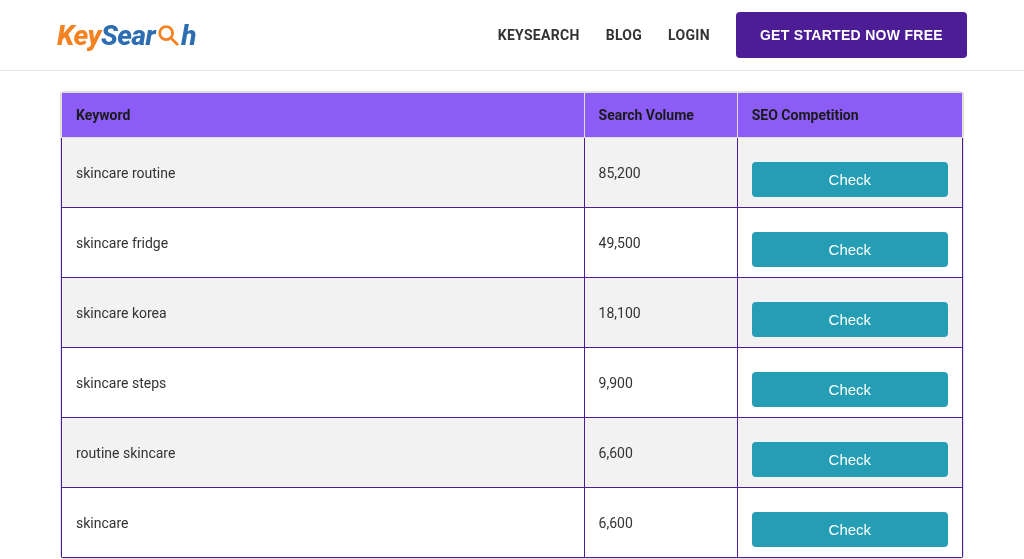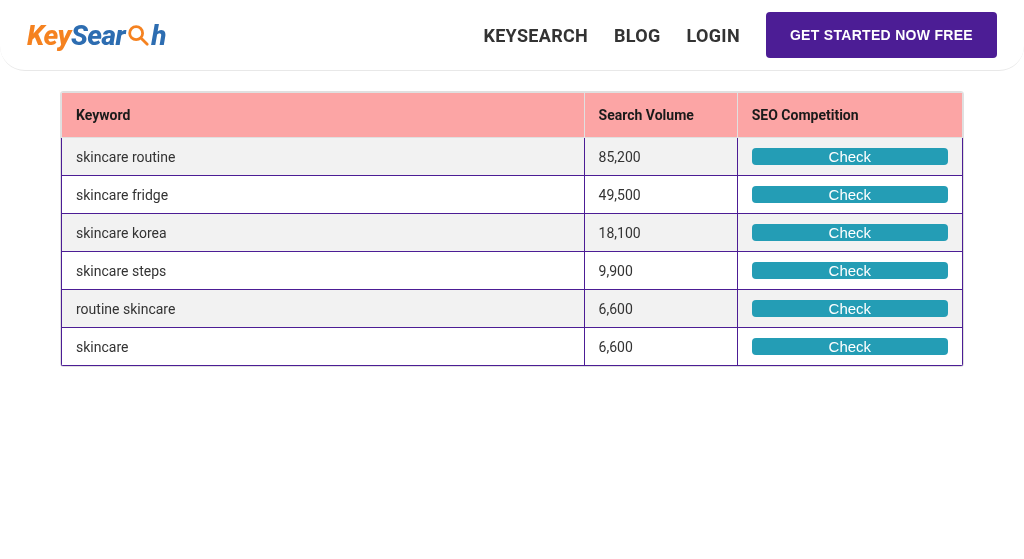--- a/index.html
+++ b/index.html
@@ -9,24 +9,23 @@
     }
     body {
       font-family: -apple-system, BlinkMacSystemFont, "Segoe UI", Roboto, Arial, sans-serif;
       background: #ffffff;
       color: #333;
     }
     .header {
       display: flex;
       align-items: center;
       justify-content: space-between;
-      padding: 12px 27px;
+      padding: 12px 57px;
       border-bottom: 1px solid #e8e8e8;
       background: #fff;
-      border-radius: 25px;
     }
     .logo {
       display: flex;
       align-items: center;
       font-size: 28px;
       font-weight: 800;
       letter-spacing: -0.5px;
       font-style: italic;
     }
     .logo-key {
@@ -53,21 +52,21 @@
       color: #2d6db1;
     }
     .header-right {
       display: flex;
       align-items: center;
       gap: 26px;
     }
     .nav-link {
       color: #333;
       font-weight: 700;
-      font-size: 18px;
+      font-size: 14px;
       letter-spacing: 0.3px;
       cursor: pointer;
     }
     .cta-button {
       background: #4c1d95;
       color: #ffffff;
       font-weight: 700;
       font-size: 14px;
       padding: 15px 24px;
       border: none;
@@ -87,21 +86,21 @@
       width: 100%;
       border-collapse: collapse;
     }
     .table th {
       text-align: left;
       font-weight: 700;
       font-size: 14px;
       color: #1a1a1a;
       padding: 14px 14px;
       border: 1px solid #e0e0e0;
-      background: #fca5a5;
+      background: #8b5cf6;
     }
     .table td {
       font-size: 14px;
       color: #333;
       padding: 10px 14px;
       border: 1px solid #4c1d95;
       vertical-align: middle;
     }
     .col-keyword {
       width: 58%;
@@ -118,25 +117,26 @@
     }
     .table tbody tr:nth-child(even) td {
       background: #ffffff;
     }
     .check-button {
       background: #249db5;
       color: #ffffff;
       border: none;
       border-radius: 4px;
       font-size: 15px;
-      padding: 0 10px;
+      padding: 9px 10px;
       display: block;
       width: 100%;
       cursor: pointer;
       font-weight: 400;
+      margin-top: 14px;
     }
   </style>
 </head>
 <body>
 
 <div class="header">
   <div class="logo">
     <span class="logo-key">Key</span>
       <span class="logo-sear">Sear</span>
       <span class="logo-o">

